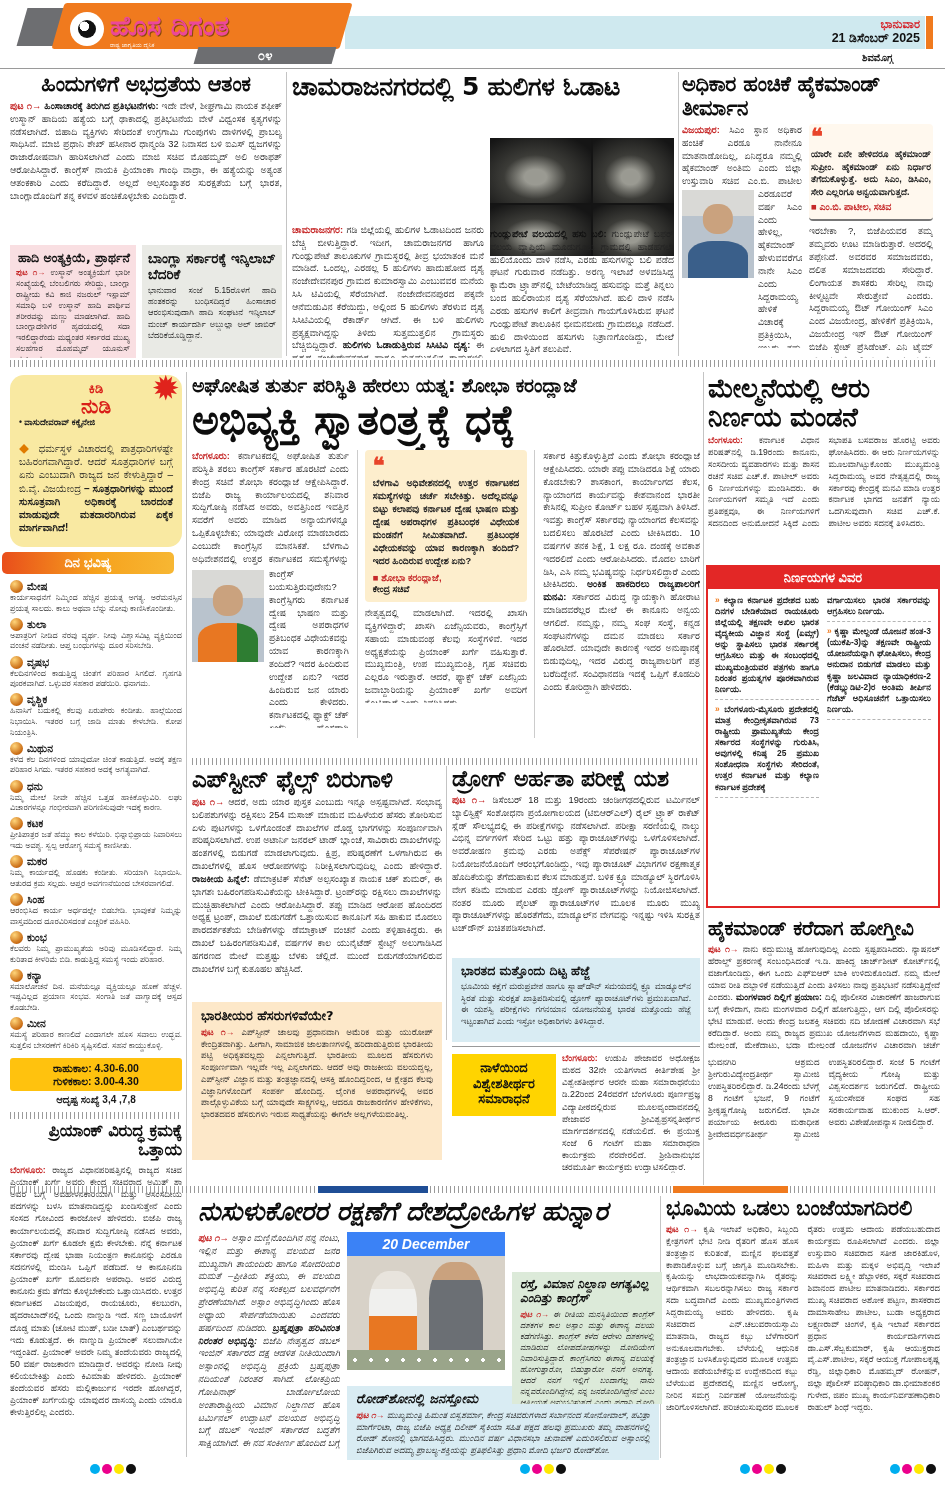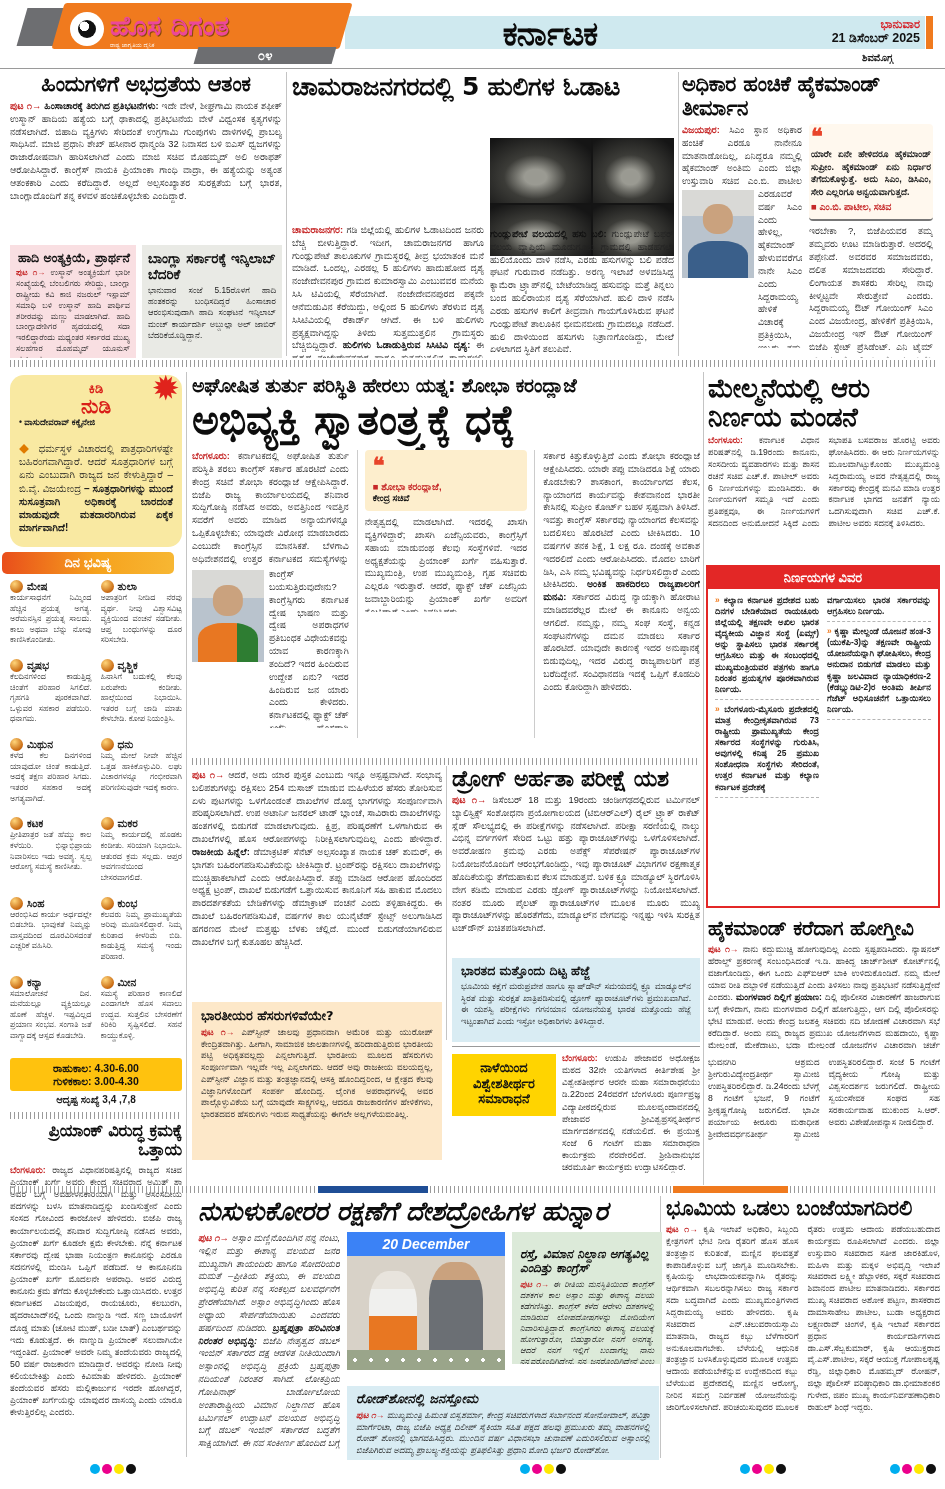--- a/index.html
+++ b/index.html
@@ -33,34 +33,34 @@
   .quote-att{color:#c62828;font-weight:bold;font-size:9.5px;}
   .quote-att2{color:#111;font-weight:bold;font-size:9px;}
   
   #kidi-bubble{position:absolute;left:10px;top:375px;width:172px;height:172px;background:#f9e9a2;border-radius:14px;padding:6px 9px;box-sizing:border-box;}
   .kidi-t1{color:#d91e18;font-weight:bold;font-size:13px;text-align:center;}
   .kidi-t2{color:#d91e18;font-weight:bold;font-size:20px;text-align:center;line-height:0.9;}
   .star-burst{position:absolute;right:2px;top:-4px;color:#e0231c;font-size:34px;line-height:1;}
   #horo-header{position:absolute;left:2px;top:552px;width:172px;height:22px;border-radius:5px;
       background:linear-gradient(90deg,#e94e1b,#f6a21d 55%,#f7b733);display:flex;align-items:center;justify-content:center;
       color:#fff;font-weight:bold;font-size:13px;}
-  #horo-grid{position:absolute;left:10px;top:580px;width:172px;height:472px;display:grid;grid-template-columns:1fr 1fr;column-gap:9px;row-gap:3px;}
+  #horo-grid{position:absolute;left:10px;top:580px;width:172px;height:472px;display:grid;grid-template-columns:1fr;column-gap:9px;row-gap:3px;}
   .horo-item{overflow:hidden;}
   .horo-head{display:flex;align-items:center;gap:4px;font-weight:bold;font-size:10.5px;}
   .zodiac-ic{width:13px;height:13px;border-radius:50%;background:radial-gradient(circle at 35% 30%,#ffd57a,#c96a12 70%,#7a3d08);flex:0 0 13px;}
   .horo-txt{font-size:8px;line-height:1.32;text-align:justify;color:#333;}
   #rahu-box{position:absolute;left:10px;top:1058px;width:172px;height:33px;background:#ffc20e;border-radius:3px;
       display:flex;flex-direction:column;align-items:center;justify-content:center;font-weight:bold;font-size:10.5px;color:#111;}
   #lucky-line{position:absolute;left:10px;top:1094px;width:172px;text-align:center;font-weight:bold;font-size:10px;}
   
   .pink-box{background:#f9dfe2;padding:6px;box-sizing:border-box;}
   .gray-box{background:#e9eae5;padding:6px;box-sizing:border-box;}
   .peach-box{background:#fde8c9;padding:7px 9px;box-sizing:border-box;}
   .blue-box{background:#d9ecf3;padding:6px 9px;box-sizing:border-box;}
-  .green-box{background:#dcead9;padding:16px 8px;box-sizing:border-box;}
+  .green-box{background:#dcead9;padding:6px 8px;box-sizing:border-box;margin-top:40px;}
   .box-title{font-weight:bold;font-size:13px;color:#0d0d0d;line-height:1.15;font-family:"DejaVu Sans",sans-serif;}
   .box-body{font-size:8.6px;line-height:1.35;text-align:justify;color:#222;margin-top:3px;}
   
   #res-box{position:absolute;left:706px;top:565px;width:234px;height:343px;border:2px solid #e32726;box-sizing:border-box;}
   #res-head{background:#e32726;color:#fff;font-weight:bold;font-size:13px;text-align:center;padding:3px 0;}
   #res-body{columns:2;column-gap:8px;padding:6px 7px;font-size:8.4px;line-height:1.32;text-align:justify;}
   .res-item{break-inside:avoid;margin-bottom:4px;border-bottom:1px dashed #b5b5b5;padding-bottom:4px;}
   .res-arrow{color:#f07a1e;font-weight:bold;}
   .res-text{font-weight:bold;color:#222;}
   
@@ -98,21 +98,20 @@
           <div class="bird"></div>
         </div>
       <div>
         <div class="logo-title">ಹೊಸ ದಿಗಂತ</div>
         <div class="logo-tag">ರಾಷ್ಟ್ರ ಜಾಗೃತಿಯ ದೈನಿಕ</div>
       </div>
     </div>
     <div id="logo-graytab">
       <span style="transform:skewX(16deg);color:#fff;font-weight:bold;font-size:13px;">೦೪</span>
     </div>
-    <div id="sec-title">ಕರ್ನಾಟಕ</div>
     <div class="abs" style="right:25px;top:18px;text-align:right;">
       <div style="color:#d61f26;font-weight:bold;font-size:11.5px;">ಭಾನುವಾರ</div>
       <div style="color:#111;font-weight:bold;font-size:12.5px;">21 ಡಿಸೆಂಬರ್ 2025</div>
     </div>
     <div class="abs" style="right:52px;top:52px;font-weight:bold;font-size:10px;">ಶಿವಮೊಗ್ಗ</div>
     <div id="orange-bar-right"></div>
   </div>
 
   <div class="vrule" style="left:286px;top:72px;height:284px;"></div>
   <div class="vrule" style="left:678px;top:72px;height:284px;"></div>
@@ -330,20 +329,21 @@
         </div>
         <div class="portrait saffron photo" style="width:72px;height:92px;float:left;margin:2px 5px 2px 0;">
           <div class="face"></div>
             <div class="torso"></div>
         </div>
         <div class="body-txt" style="height:160px;">ಕಾಂಗ್ರೆಸ್ ಬಯಸುತ್ತಿರುವುದೇನು? ಕಾಂಗ್ರೆಸ್ಸಿಗರು ಕರ್ನಾಟಕ ದ್ವೇಷ ಭಾಷಣ ಮತ್ತು ದ್ವೇಷ ಅಪರಾಧಗಳ ಪ್ರತಿಬಂಧಕ ವಿಧೇಯಕವನ್ನು ಯಾವ ಕಾರಣಕ್ಕಾಗಿ ತಂದಿದೆ? ಇದರ ಹಿಂದಿರುವ ಉದ್ದೇಶ ಏನು? ಇದರ ಹಿಂದಿರುವ ಜನ ಯಾರು ಎಂದು ಕೇಳಿದರು. ಕರ್ನಾಟಕದಲ್ಲಿ ಫ್ಯಾಕ್ಟ್ ಚೆಕ್ ಏಜೆನ್ಸಿ ಹೊಸದಾಗಿ ಆರಂಭವಾಗಿದೆ. ಈ ಏಜೆನ್ಸಿಯ ಸಭೆಯನ್ನು 2023ರಲ್ಲಿ ರಜನೀಶ್ ಗೋಯಲ್</div>
       </div>
       <div style="width:168px;border-left:1px solid #ccc;border-right:1px solid #ccc;padding:0 7px;">
         <div class="quote-box">
           <span class="quote-glyph">❝</span>
+          <div class="quote-text">ಬೆಳಗಾವಿ ಅಧಿವೇಶನದಲ್ಲಿ ಉತ್ತರ ಕರ್ನಾಟಕದ ಸಮಸ್ಯೆಗಳನ್ನು ಚರ್ಚೆ ಸಬೇಕಿತ್ತು. ಅದೆಲ್ಲವನ್ನೂ ಬಿಟ್ಟು ಕಲಾಪವು ಕರ್ನಾಟಕ ದ್ವೇಷ ಭಾಷಣ ಮತ್ತು ದ್ವೇಷ ಅಪರಾಧಗಳ ಪ್ರತಿಬಂಧಕ ವಿಧೇಯಕ ಮಂಡನೆಗೆ ಸೀಮಿತವಾಗಿದೆ. ಪ್ರತಿಬಂಧಕ ವಿಧೇಯಕವನ್ನು ಯಾವ ಕಾರಣಕ್ಕಾಗಿ ತಂದಿದೆ? ಇದರ ಹಿಂದಿರುವ ಉದ್ದೇಶ ಏನು?</div>
           <div class="quote-att" style="margin-top:4px;">
             <span>■</span>
             <span>ಶೋಭಾ ಕರಂದ್ಲಾಜೆ,</span>
           </div>
           <div class="quote-att2">ಕೇಂದ್ರ ಸಚಿವೆ</div>
         </div>
         <div class="body-txt" style="margin-top:5px;height:96px;">ನೇತೃತ್ವದಲ್ಲಿ ಮಾಡಲಾಗಿದೆ. ಇದರಲ್ಲಿ ಖಾಸಗಿ ವ್ಯಕ್ತಿಗಳಿದ್ದಾರೆ; ಖಾಸಗಿ ಏಜೆನ್ಸಿಯವರು, ಕಾಂಗ್ರೆಸ್ಸಿಗೆ ಸಹಾಯ ಮಾಡುವಂಥ ಕೆಲವು ಸಂಸ್ಥೆಗಳಿವೆ. ಇದರ ಅಧ್ಯಕ್ಷತೆಯನ್ನು ಪ್ರಿಯಾಂಕ್ ಖರ್ಗೆ ವಹಿಸುತ್ತಾರೆ. ಮುಖ್ಯಮಂತ್ರಿ, ಉಪ ಮುಖ್ಯಮಂತ್ರಿ, ಗೃಹ ಸಚಿವರು ಎಲ್ಲರೂ ಇರುತ್ತಾರೆ. ಆದರೆ, ಫ್ಯಾಕ್ಟ್ ಚೆಕ್ ಏಜೆನ್ಸಿಯ ಜವಾಬ್ದಾರಿಯನ್ನು ಪ್ರಿಯಾಂಕ್ ಖರ್ಗೆ ಅವರಿಗೆ ಕೊಟ್ಟಿದ್ದಾರೆ ಎಂದು ವಿವರಿಸಿದರು.</div>
       </div>
       <div style="width:162px;">
         <div class="body-txt" style="height:288px;">
@@ -351,20 +351,21 @@
           <span class="bold-sub">ಅಂಕಿತ ಹಾಕದಿರಲು ರಾಜ್ಯಪಾಲರಿಗೆ ಮನವಿ:</span>
           <span>ಸರ್ಕಾರದ ವಿರುದ್ಧ ನ್ಯಾಯಕ್ಕಾಗಿ ಹೋರಾಟ ಮಾಡಿದವರೆಲ್ಲರ ಮೇಲೆ ಈ ಕಾನೂನು ಅನ್ವಯ ಆಗಲಿದೆ. ನಮ್ಮನ್ನು, ನಮ್ಮ ಸಂಘ ಸಂಸ್ಥೆ, ಕನ್ನಡ ಸಂಘಟನೆಗಳನ್ನು ದಮನ ಮಾಡಲು ಸರ್ಕಾರ ಹೊರಟಿದೆ. ಯಾವುದೇ ಕಾರಣಕ್ಕೆ ಇದರ ಅನುಷ್ಠಾನಕ್ಕೆ ಬಿಡುವುದಿಲ್ಲ, ಇದರ ವಿರುದ್ಧ ರಾಜ್ಯಪಾಲರಿಗೆ ಪತ್ರ ಬರೆದಿದ್ದೇನೆ. ಸಂವಿಧಾನದಡಿ ಇದಕ್ಕೆ ಒಪ್ಪಿಗೆ ಕೊಡದಿರಿ ಎಂದು ಕೋರಿದ್ದಾಗಿ ಹೇಳಿದರು.</span>
         </div>
       </div>
     </div>
   </div>
 
   <div class="ticks" style="left:192px;top:758px;width:508px;"></div>
 
   <div class="abs" style="left:192px;top:766px;width:250px;height:232px;overflow:hidden;">
+    <div class="hl" style="font-size:23px;">ಎಪ್‌ಸ್ಟೀನ್ ಫೈಲ್ಸ್ ಬಿರುಗಾಳಿ</div>
     <div class="body-txt" style="margin-top:3px;height:200px;">
       <span class="pageref">ಪುಟ ೧→</span>
       <span>ಆದರೆ, ಅದು ಯಾರ ಪುಸ್ತಕ ಎಂಬುದು ಇನ್ನೂ ಅಸ್ಪಷ್ಟವಾಗಿದೆ. ಸಂಭಾವ್ಯ ಬಲಿಪಶುಗಳನ್ನು ರಕ್ಷಿಸಲು 254 ಮಸಾಜ್ ಮಾಡುವ ಮಹಿಳೆಯರ ಹೆಸರು ತೋರಿಸುವ ಏಳು ಪುಟಗಳನ್ನು ಒಳಗೊಂಡಂತೆ ದಾಖಲೆಗಳ ದೊಡ್ಡ ಭಾಗಗಳನ್ನು ಸಂಪೂರ್ಣವಾಗಿ ಪರಿಷ್ಕರಿಸಲಾಗಿದೆ. ಉಪ ಅಟಾರ್ನಿ ಜನರಲ್ ಟಾಡ್ ಬ್ಲಾಂಚೆ, ಸಾವಿರಾರು ದಾಖಲೆಗಳನ್ನು ಹಂತಗಳಲ್ಲಿ ಬಿಡುಗಡೆ ಮಾಡಲಾಗುವುದು. ಕ್ಷಿಪ್ರ, ಪರಿಷ್ಕರಣೆಗೆ ಒಳಗಾಗಿರುವ ಈ ದಾಖಲೆಗಳಲ್ಲಿ ಹೊಸ ಆರೋಪಗಳನ್ನು ನಿರೀಕ್ಷಿಸಲಾಗುವುದಿಲ್ಲ ಎಂದು ಹೇಳಿದ್ದಾರೆ.</span>
       <span class="bold-sub">ರಾಜಕೀಯ ಹಿನ್ನೆಲೆ:</span>
       <span>ಡೆಮಾಕ್ರಟಿಕ್ ಸೆನೆಟ್ ಅಲ್ಪಸಂಖ್ಯಾತ ನಾಯಕ ಚಕ್ ಶುಮರ್, ಈ ಭಾಗಶಃ ಬಹಿರಂಗಪಡಿಸುವಿಕೆಯನ್ನು ಟೀಕಿಸಿದ್ದಾರೆ. ಟ್ರಂಪ್‌ರನ್ನು ರಕ್ಷಿಸಲು ದಾಖಲೆಗಳನ್ನು ಮುಚ್ಚಿಹಾಕಲಾಗಿದೆ ಎಂದು ಆರೋಪಿಸಿದ್ದಾರೆ. ತಪ್ಪು ಮಾಡಿದ ಆರೋಪ ಹೊಂದಿರದ ಅಧ್ಯಕ್ಷ ಟ್ರಂಪ್, ದಾಖಲೆ ಬಿಡುಗಡೆಗೆ ಒತ್ತಾಯಿಸುವ ಕಾನೂನಿಗೆ ಸಹಿ ಹಾಕುವ ಮೊದಲು ಪಾರದರ್ಶಕತೆಯ ಬೇಡಿಕೆಗಳನ್ನು ಡೆಮಾಕ್ರಾಟ್ ವಂಚನೆ ಎಂದು ತಳ್ಳಿಹಾಕಿದ್ದರು. ಈ ದಾಖಲೆ ಬಹಿರಂಗಪಡಿಸುವಿಕೆ, ವರ್ಷಗಳ ಕಾಲ ಯುನೈಟೆಡ್ ಸ್ಟೇಟ್ಸ್ ಅಲುಗಾಡಿಸಿದ ಹಗರಣದ ಮೇಲೆ ಮತ್ತಷ್ಟು ಬೆಳಕು ಚೆಲ್ಲಿದೆ. ಮುಂದೆ ಬಿಡುಗಡೆಯಾಗಲಿರುವ ದಾಖಲೆಗಳ ಬಗ್ಗೆ ಕುತೂಹಲ ಹೆಚ್ಚಿಸಿದೆ.</span>
     </div>
   </div>
   <div class="peach-box abs" style="left:192px;top:1002px;width:250px;height:158px;overflow:hidden;">
     <div class="box-title">ಭಾರತೀಯರ ಹೆಸರುಗಳಿವೆಯೇ?</div>
     <div class="box-body" style="font-size:8.7px;">

